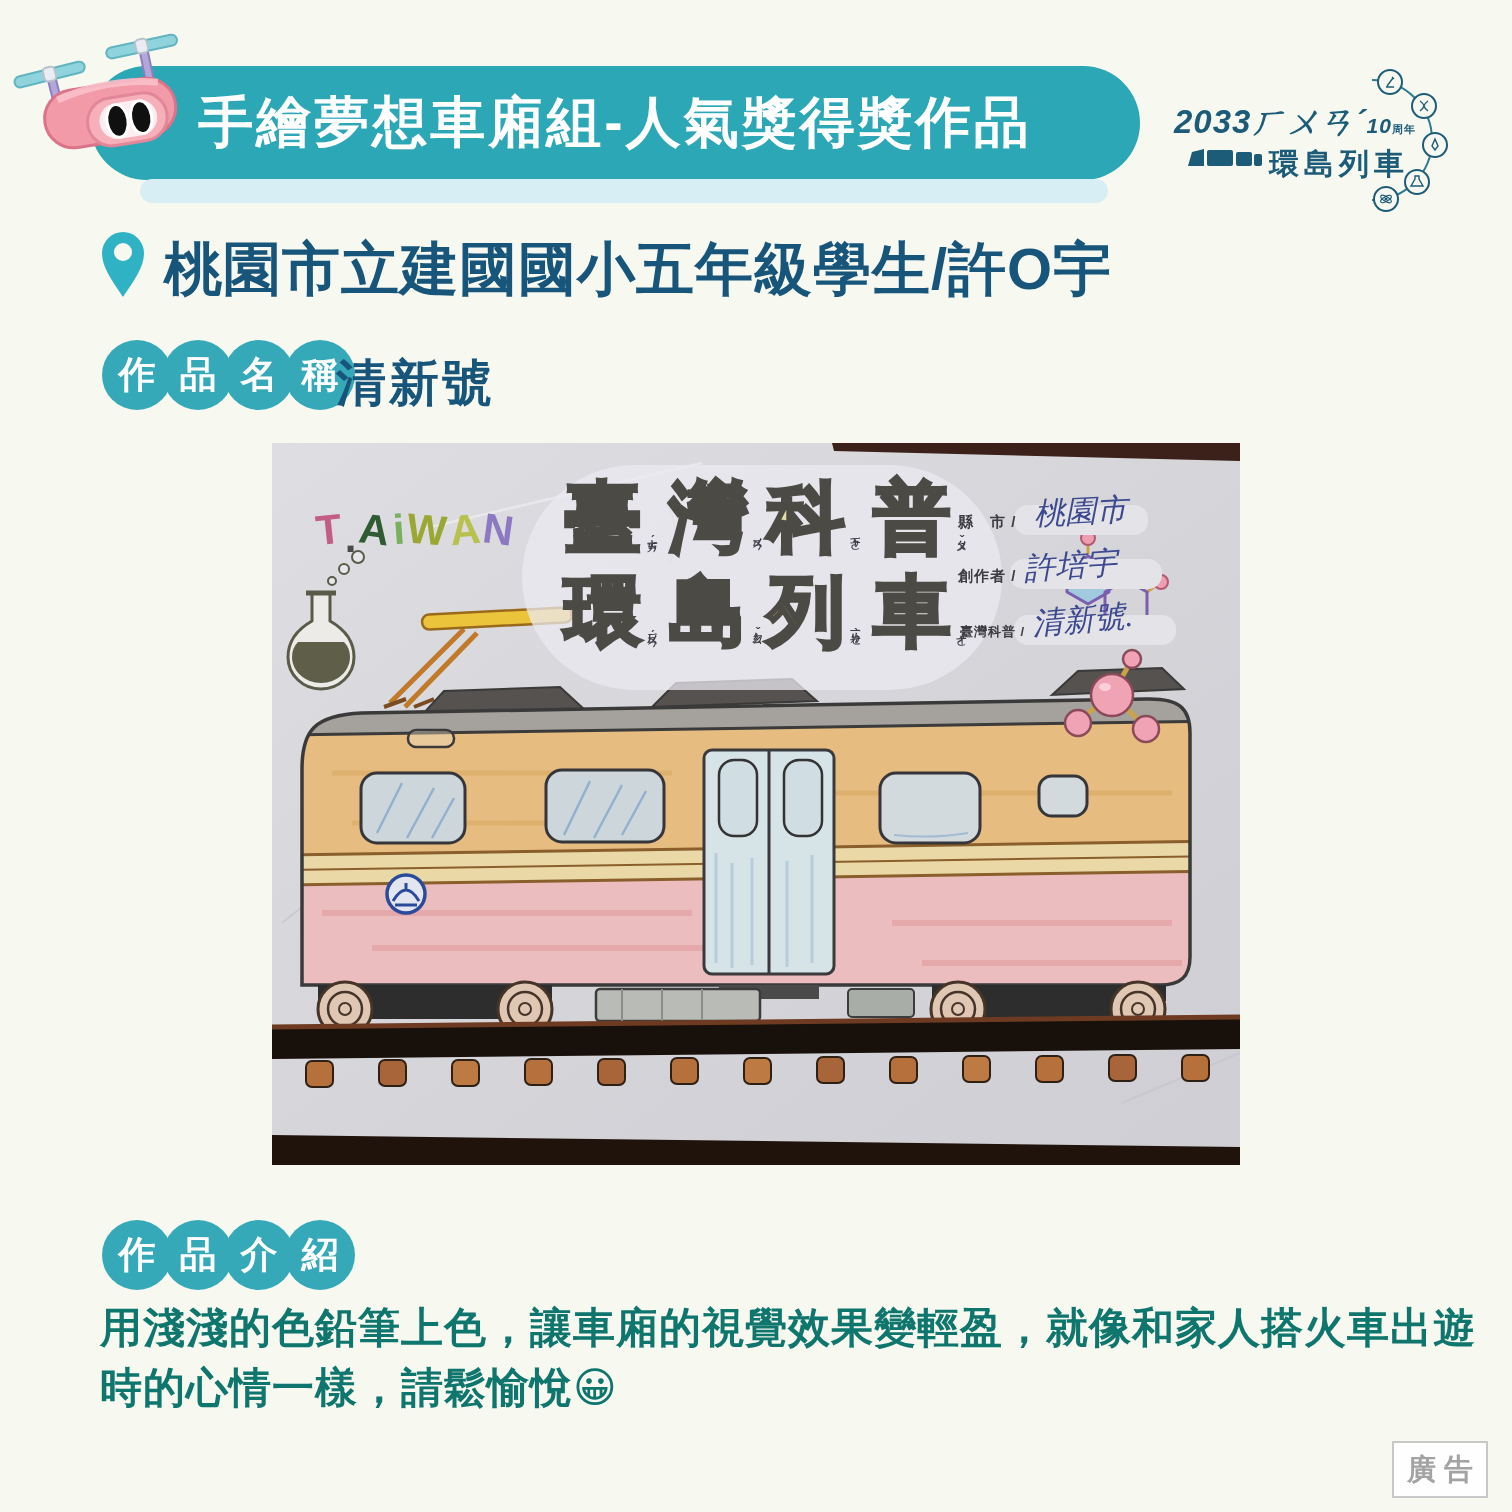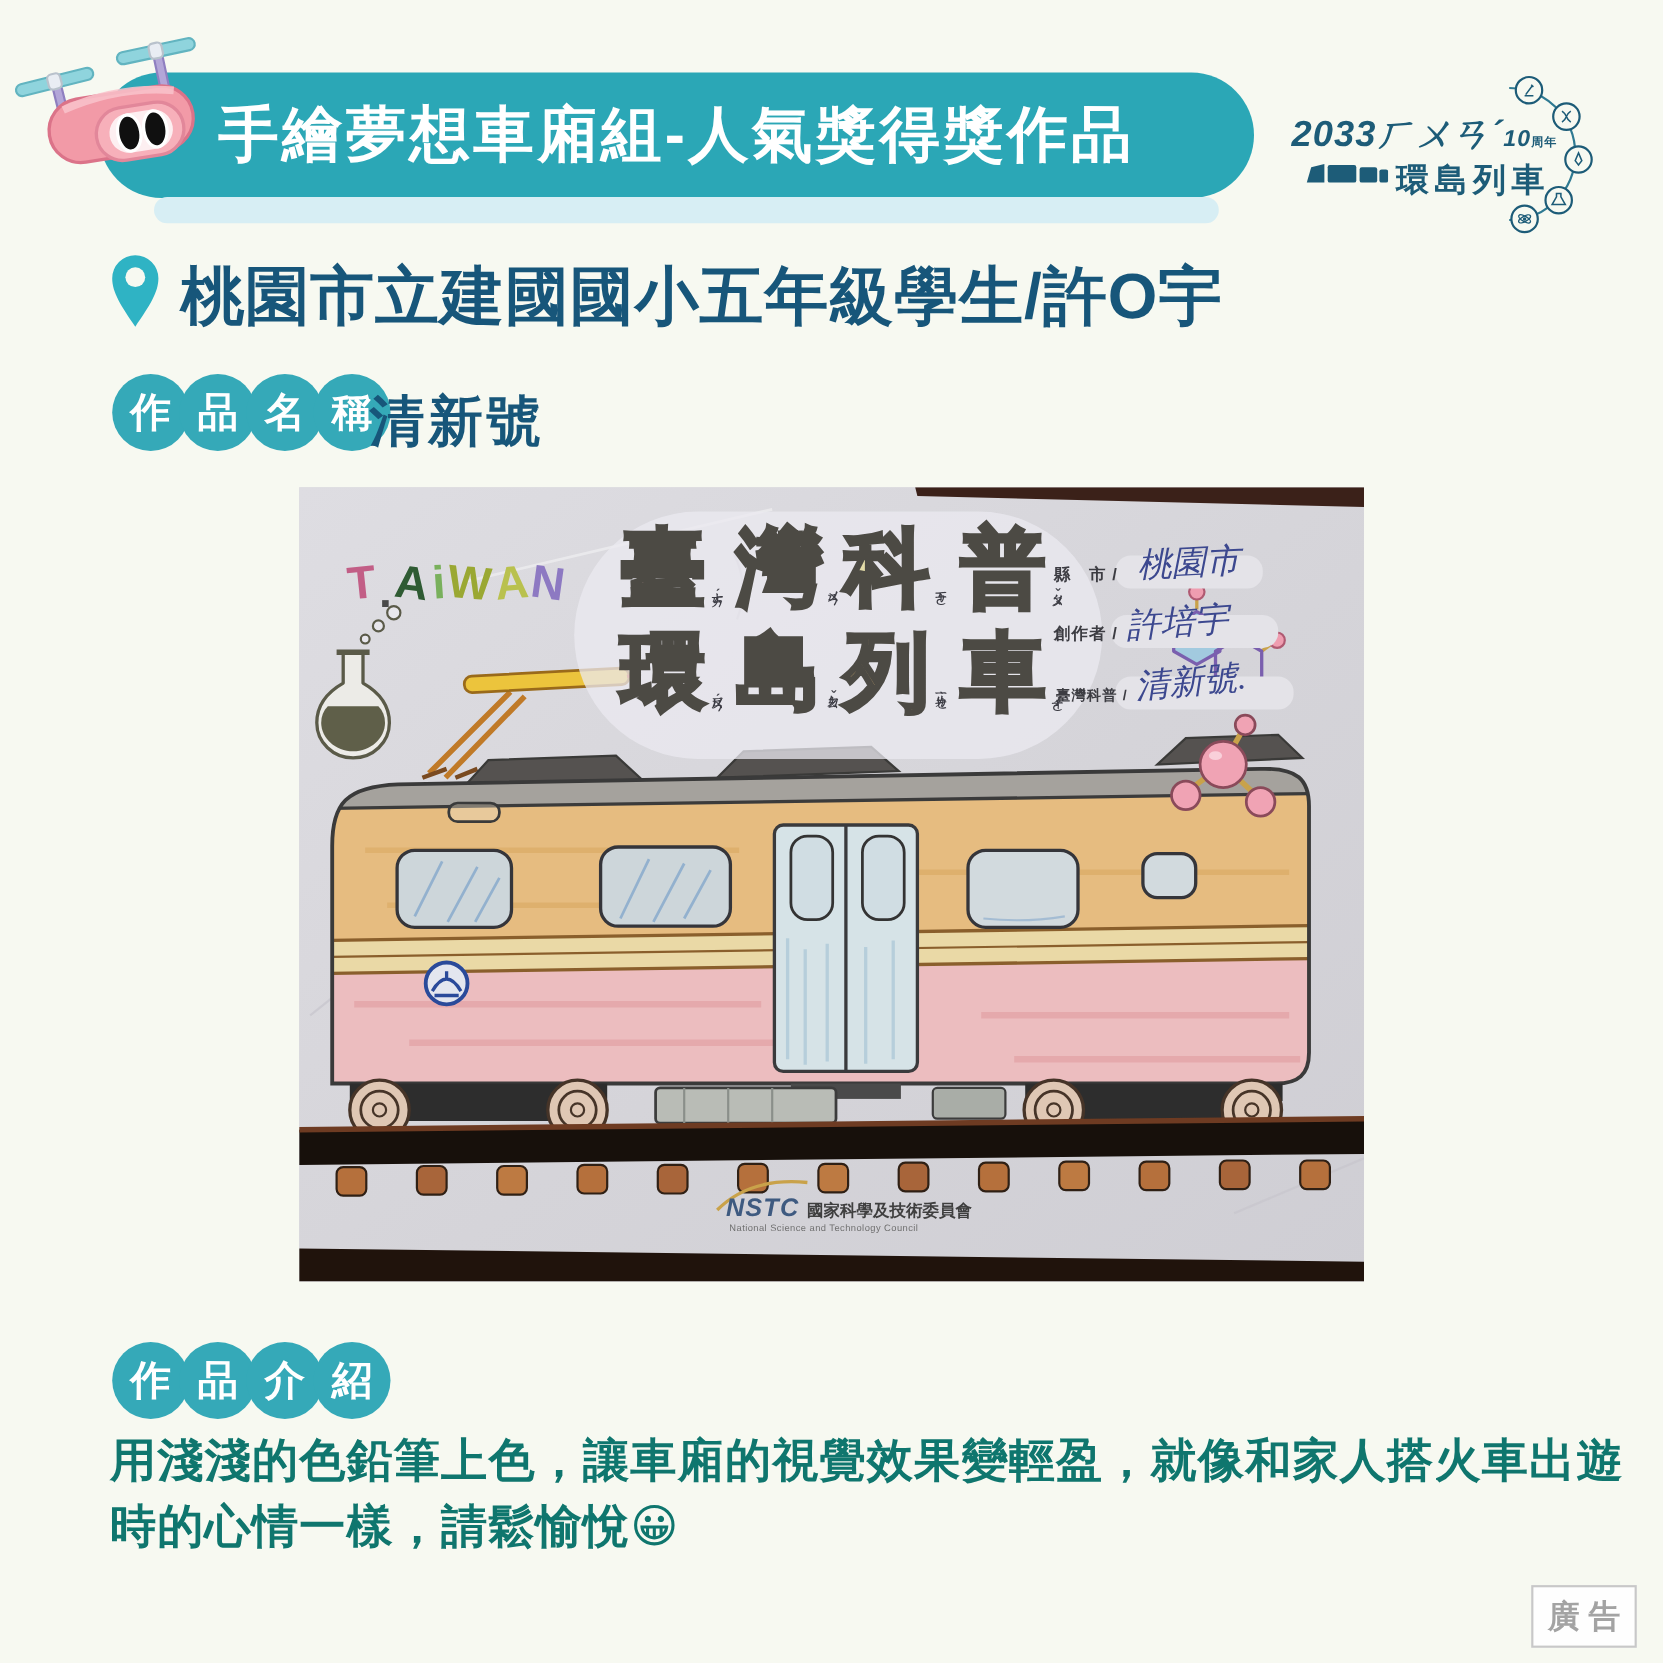--- a/index.html
+++ b/index.html
@@ -332,30 +332,20 @@
   <div class="fbar" style="left:742px;top:62px;width:134px"></div>
   <div class="fbar" style="left:738px;top:116px;width:152px"></div>
   <div class="fbar" style="left:742px;top:172px;width:162px"></div>
   <span class="flabel" style="left:686px;top:70px">縣　市 /</span>
   <span class="flabel" style="left:686px;top:124px">創作者 /</span>
   <span class="flabel" style="left:688px;top:180px;font-size:13px">臺灣科普 /</span>
   <span class="fvalue" style="left:762px;top:48px;transform:rotate(-3deg)">桃園市</span>
   <span class="fvalue" style="left:752px;top:102px;transform:rotate(-4deg)">許培宇</span>
   <span class="fvalue" style="left:760px;top:156px;transform:rotate(-5deg)">清新號.</span>
 
-  <div class="nstc">
-    <svg width="86" height="34" viewBox="0 0 86 34" style="position:absolute;left:-10px;top:-16px">
-      <path d="M2,32 Q32,2 84,7" stroke="#c9a24a" stroke-width="3" fill="none"></path>
-    </svg>
-    <div class="nstc-row">
-      <span class="nstc-abbr">NSTC</span>
-      <span class="nstc-zh">國家科學及技術委員會</span>
-    </div>
-    <div class="nstc-en">National Science and Technology Council</div>
-  </div>
 </div>
 
 <div class="abs badge-row intro-badge">
   <div class="bcirc">作</div>
   <div class="bcirc">品</div>
   <div class="bcirc">介</div>
   <div class="bcirc">紹</div>
 </div>
 
 <div class="abs desc"><span>用淺淺的色鉛筆上色，讓車廂的視覺效果變輕盈，就像和家人搭火車出遊時的心情一樣，請鬆愉悅</span><span class="emoji">😀</span></div>

